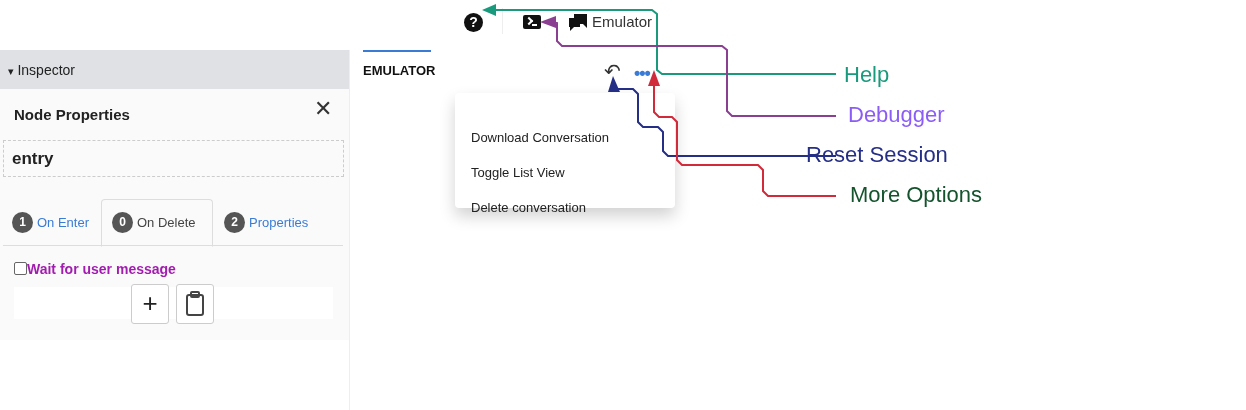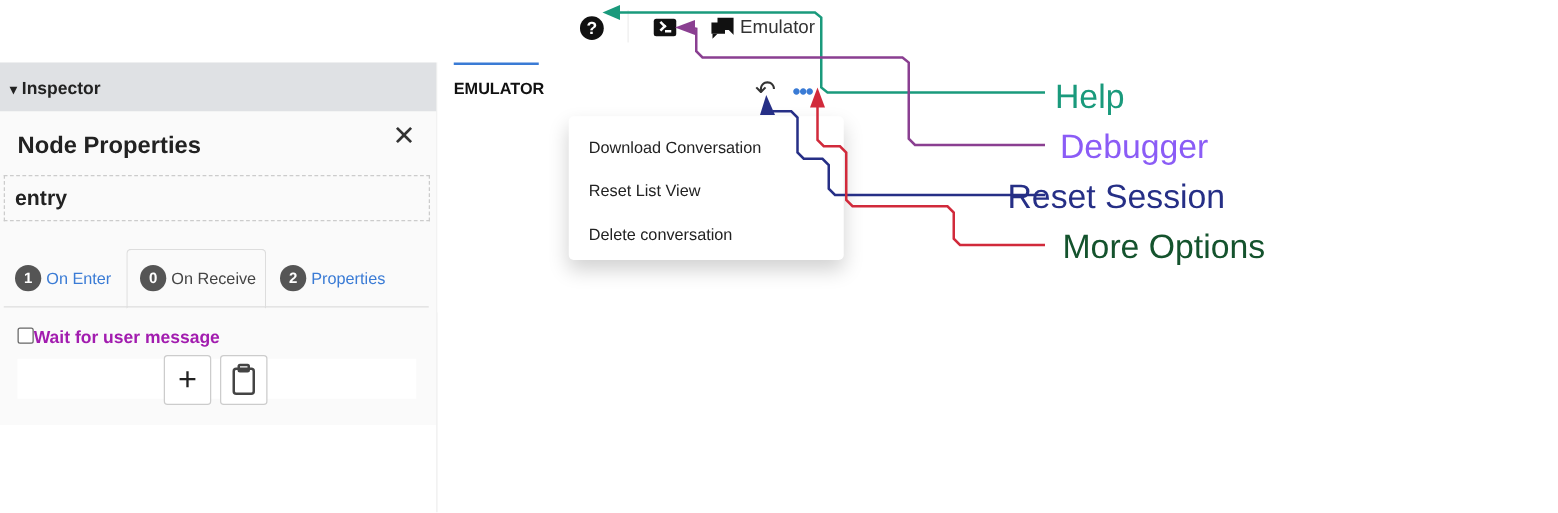--- a/index.html
+++ b/index.html
@@ -10,43 +10,43 @@
   .tb-divider{left:502px;top:8px;width:1px;height:26px;background:#eee;}
   .term-icon{left:523px;top:15px;width:18px;height:14px;background:#111;border-radius:2px;}
   .term-icon::before{content:"";position:absolute;left:3px;top:3px;width:4px;height:4px;border-right:2px solid #fff;border-bottom:2px solid #fff;transform:rotate(-45deg);}
   .term-icon::after{content:"";position:absolute;left:9px;top:9px;width:5px;height:2px;background:#fff;}
   .chat-icon{left:569px;top:14px;width:18px;height:18px;}
   .emu-label{left:592px;top:13px;font-size:15px;color:#333;}
   
   .left-panel{left:0;top:50px;width:349px;height:290px;background:#fafafa;}
   .left-border{left:349px;top:50px;width:1px;height:360px;background:#eee;}
   .insp-header{left:0;top:50px;width:349px;height:39px;background:#dfe1e4;}
-  .insp-title{left:8px;top:62px;font-size:14px;font-weight:bold;color:#222;}
-  .node-title{left:14px;top:106px;font-size:19px;font-weight:bold;color:#222;}
+  .insp-title{left:8px;top:62px;font-size:14px;font-weight:normal;color:#222;}
+  .node-title{left:14px;top:106px;font-size:15px;font-weight:bold;color:#222;}
   .close-x{left:314px;top:96px;font-size:22px;color:#333;}
   .entry-box{left:3px;top:140px;width:339px;height:35px;border:1px dashed #ccc;background:#fafafa;}
   .entry-text{left:12px;top:149px;font-size:17px;color:#222;font-weight:bold;}
   .tab-line{left:3px;top:245px;width:340px;height:1px;background:#ddd;}
   .tab-active{left:101px;top:199px;width:110px;height:46px;border:1px solid #ddd;border-bottom:1px solid #fafafa;border-radius:4px 4px 0 0;background:#fafafa;}
   .badge{width:21px;height:21px;border-radius:50%;background:#555;color:#fff;font-size:12px;font-weight:bold;text-align:center;line-height:21px;}
   .tab-label{font-size:13px;}
   .wait-cb{left:14px;top:262px;width:11px;height:11px;border:1px solid #666;border-radius:2px;background:#fff;}
   .wait-label{left:27px;top:261px;font-size:14px;font-weight:bold;color:#a21caf;}
   .btn-row{left:14px;top:287px;width:319px;height:32px;background:#fff;}
   .btn{width:36px;height:38px;border:1px solid #ccc;border-radius:3px;background:#fff;}
   
   .emu-panel{left:350px;top:50px;width:325px;height:200px;background:#fff;}
   .emu-tab-bar{left:363px;top:50px;width:68px;height:2px;background:#3a7bd5;}
   .emu-tab{left:363px;top:63px;font-size:13px;font-weight:bold;color:#111;}
   .reset-icon{left:604px;top:59px;font-size:20px;color:#333;}
   .more-icon{left:634px;top:63px;font-size:18px;color:#3a7bd5;letter-spacing:-1px;font-weight:bold;}
   .menu{left:455px;top:93px;width:220px;height:115px;background:#fff;border-radius:4px;box-shadow:0 8px 16px rgba(0,0,0,0.18);}
-  .menu-item{left:471px;font-size:13px;color:#222;}
+  .menu-item{left:471px;font-size:13px;color:#222;margin-top:20px;}
   
-  .callout{font-size:27px;}
+  .callout{font-size:22px;}
 </style>
 </head>
 <body>
 
 <div class="abs help-icon">?</div>
 <div class="abs tb-divider"></div>
 <div class="abs term-icon"></div>
 <svg class="abs chat-icon" viewBox="0 0 18 18">
   <rect x="0" y="4" width="11" height="9" fill="#111"></rect>
   <polygon points="1,13 1,17 5,13" fill="#111"></polygon>
@@ -69,21 +69,21 @@
 
 <div class="abs tab-active"></div>
 <div class="abs tab-line"></div>
 
 <div class="abs" style="left:12px;top:212px;display:flex;align-items:center;gap:4px;">
   <span class="badge">1</span>
   <span class="tab-label" style="color:#3a7bd5;">On Enter</span>
 </div>
 <div class="abs" style="left:112px;top:212px;display:flex;align-items:center;gap:4px;">
   <span class="badge">0</span>
-  <span class="tab-label" style="color:#444;">On Receive</span>
+  <span class="tab-label" style="color:#444;">On Delete</span>
 </div>
 <div class="abs" style="left:224px;top:212px;display:flex;align-items:center;gap:4px;">
   <span class="badge">2</span>
   <span class="tab-label" style="color:#3a7bd5;">Properties</span>
 </div>
 
 <div class="abs wait-cb"></div>
 <div class="abs wait-label">Wait for user message</div>
 
 <div class="abs btn-row"></div>
@@ -96,21 +96,21 @@
 </div>
 
 <div class="abs emu-panel"></div>
 <div class="abs emu-tab-bar"></div>
 <div class="abs emu-tab">EMULATOR</div>
 <div class="abs reset-icon">↶</div>
 <div class="abs more-icon">•••</div>
 
 <div class="abs menu"></div>
 <div class="abs menu-item" style="top:110px;">Download Conversation</div>
-<div class="abs menu-item" style="top:145px;">Reset List View</div>
+<div class="abs menu-item" style="top:145px;">Toggle List View</div>
 <div class="abs menu-item" style="top:180px;">Delete conversation</div>
 
 <svg class="abs" style="left:0;top:0;" width="1246" height="410">
 
   <polyline points="836,74 662,74 657,70 657,14 652,10 494,10" fill="none" stroke="#1a9a7c" stroke-width="2"></polyline>
   <polygon points="482,10 496,4 496,16" fill="#1a9a7c"></polygon>
 
   <polyline points="836,116 732,116 727,111 727,50 722,46 562,46 557,41 557,23 552,22" fill="none" stroke="#8a3f91" stroke-width="2"></polyline>
   <polygon points="540,22 556,16 556,28" fill="#8a3f91"></polygon>
 

